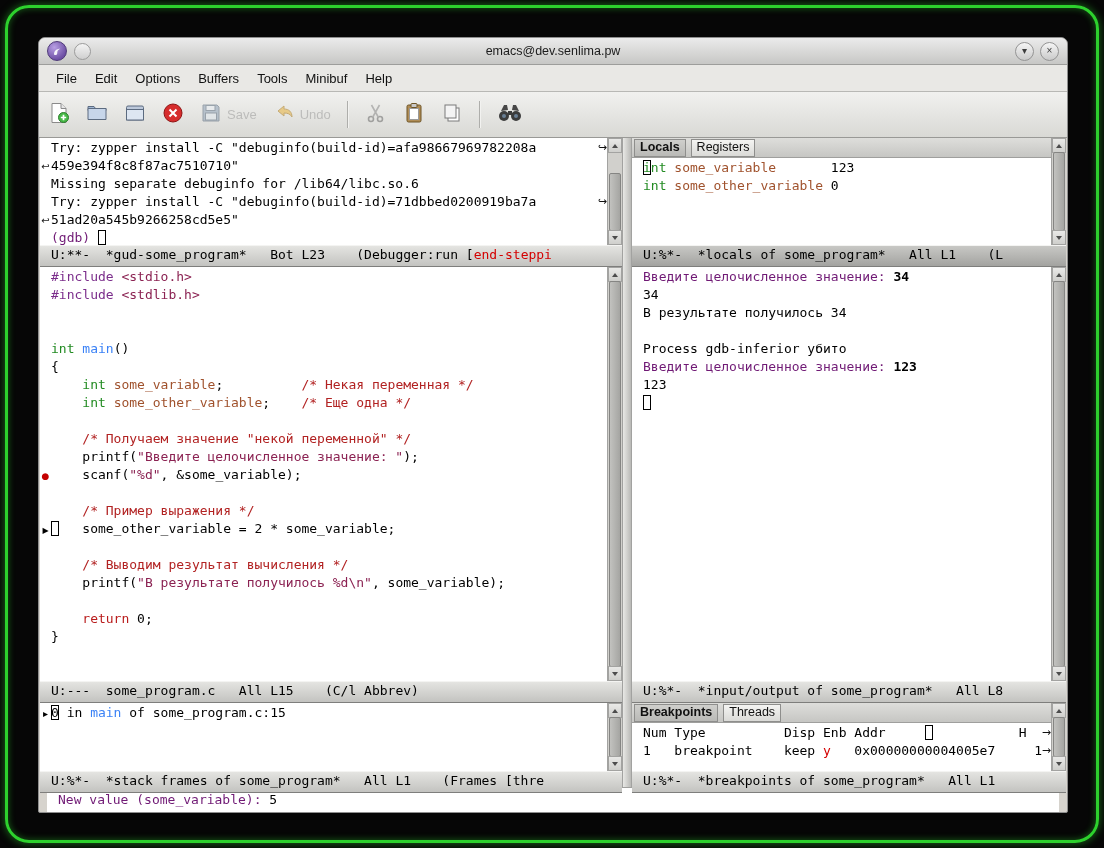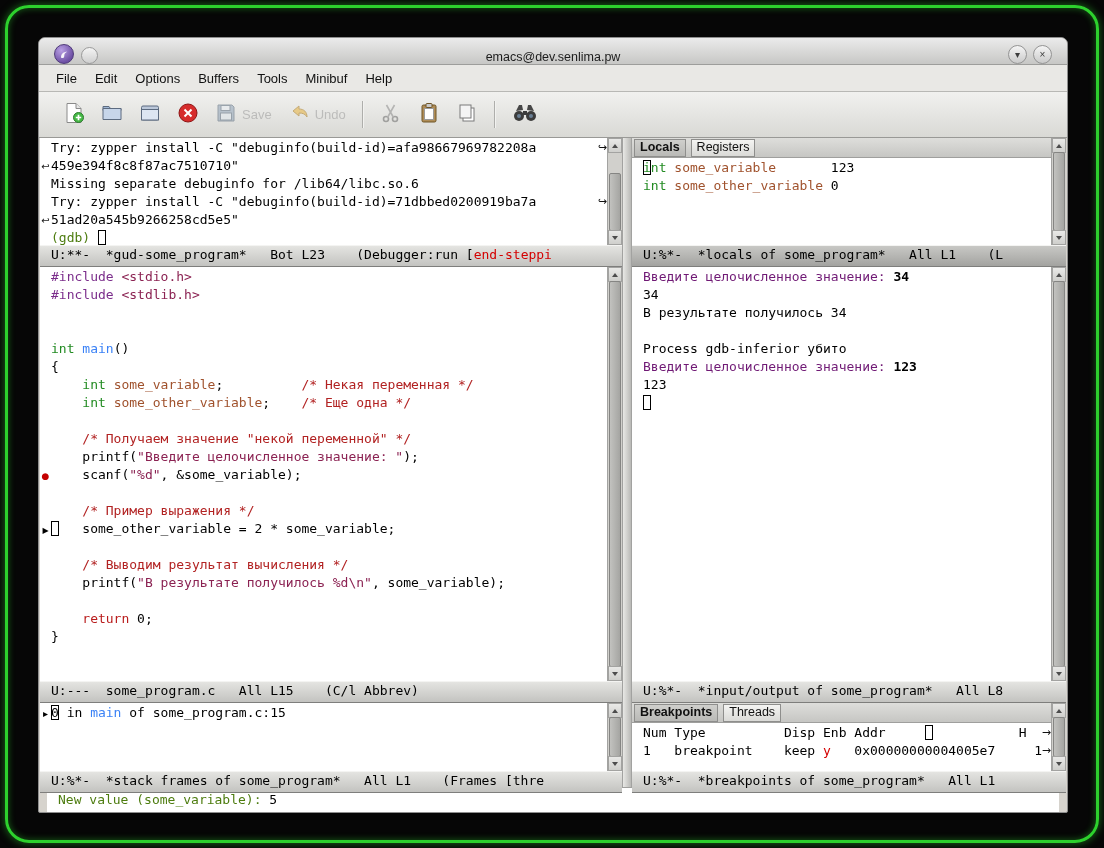--- a/index.html
+++ b/index.html
@@ -5,38 +5,38 @@
   html,body{margin:0;padding:0}
   body{width:1104px;height:848px;background:#060606;position:relative;overflow:hidden;
        font-family:"Liberation Sans",sans-serif}
   .green-border{position:absolute;inset:5px;border:3px solid #2dd12d;border-radius:24px;
        box-shadow:0 0 9px rgba(45,209,45,.55), inset 0 0 7px rgba(45,209,45,.45)}
   .frame{position:absolute;left:38px;top:37px;width:1028px;height:774px;background:#d6d3cd;
        border:1px solid #8e8e8e;border-radius:7px 7px 2px 2px;overflow:hidden}
 
   
   .titlebar{height:26px;background:linear-gradient(#ebebeb,#c7c7c5);border-bottom:1px solid #9d9d9b;
-       display:flex;align-items:flex-end;padding:0 15px;position:relative}
+       display:flex;align-items:center;padding:0 8px;position:relative}
   .title-text{position:absolute;left:0;right:0;text-align:center;font-size:12.5px;color:#1c1c1c}
   .logo{width:18px;height:18px;border-radius:50%;flex:none;
        background:radial-gradient(circle at 35% 30%,#b9a0e4,#6d4fa4 72%);border:1px solid #4f3a79;position:relative}
   .logo svg{position:absolute;left:0;top:0}
   .tb-mini{width:15px;height:15px;border-radius:50%;background:linear-gradient(#f4f4f4,#cscscs,#cfcfcf);
        background:linear-gradient(#f4f4f4,#cfcfcf);border:1px solid #9a9a9a;margin-left:7px}
   .win-btns{margin-left:auto;display:flex;align-items:center;gap:6px}
   .win-btn{width:17px;height:17px;border-radius:50%;background:linear-gradient(#f5f5f5,#cacaca);
        border:1px solid #949494;display:flex;align-items:center;justify-content:center;
        font-size:10px;line-height:1;color:#3d3d3d}
 
   
   .menubar{height:26px;background:#e9e8e5;border-bottom:1px solid #b8b8b5;display:flex;align-items:center;
        padding-left:8px;font-size:13px;color:#111}
   .menu-item{padding:3px 9px;cursor:default}
   .toolbar{height:45px;background:linear-gradient(#f1f1ef,#d9d9d5);border-bottom:1px solid #999996;
-       display:flex;align-items:center;padding:0 17px;gap:2px}
+       display:flex;align-items:center;padding:0 2px;gap:2px}
   .tool-btn{height:37px;display:flex;align-items:center;justify-content:center;gap:5px;padding:0 7px;border-radius:3px}
   .tool-label{font-size:13px;color:#9b9b9b}
   .tool-sep{width:1px;height:27px;background:#aeaeab;border-right:1px solid #f2f2f0;margin:0 7px}
   .disabled{opacity:.55}
 
   
   .main{display:flex;height:649px;margin:0 1px;background:#bfbfbc}
   .col{display:flex;flex-direction:column;flex:none}
   .col-left{width:582px}
   .col-right{width:434px}
@@ -65,21 +65,21 @@
 
   
   .f-p{color:#000}
   .f-comment{color:#b22222}
   .f-string{color:#8b2252}
   .f-type{color:#228b22}
   .f-fn{color:#3b82f6}
   .f-var{color:#a0522d}
   .f-kw{color:#b91c1c}
   .f-preproc{color:#7b2d8b}
-  .f-prompt{color:#4d7c0f}
+  .f-prompt{color:#701a75}
   .f-io{color:#701a75}
   .f-input{font-weight:bold;color:#000}
   .f-bid{font-weight:normal;color:#000}
   .f-warn{color:#d40000}
   .f-curbox{box-shadow:inset 0 0 0 1px #000}
 
   
   .modeline{height:20px;background:linear-gradient(#e4e4e1,#c3c3c0);border-top:1px solid #f4f4f2;
        border-bottom:1px solid #7e7e7c;font:13px "DejaVu Sans Mono",monospace;color:#000;
        overflow:hidden;flex:none}

